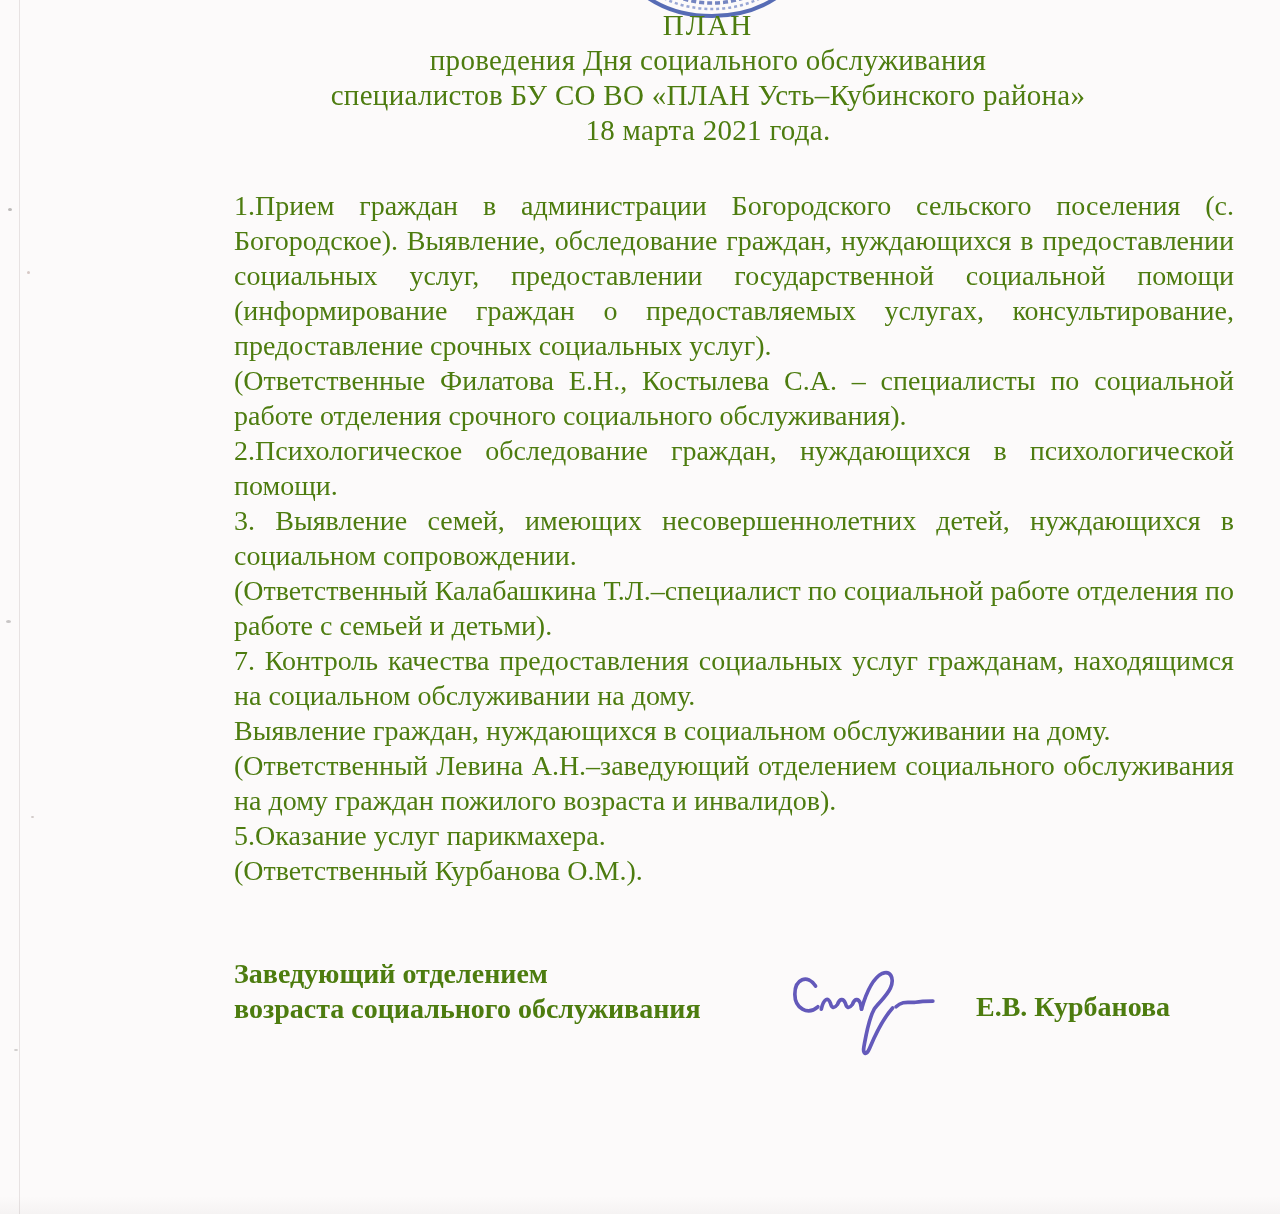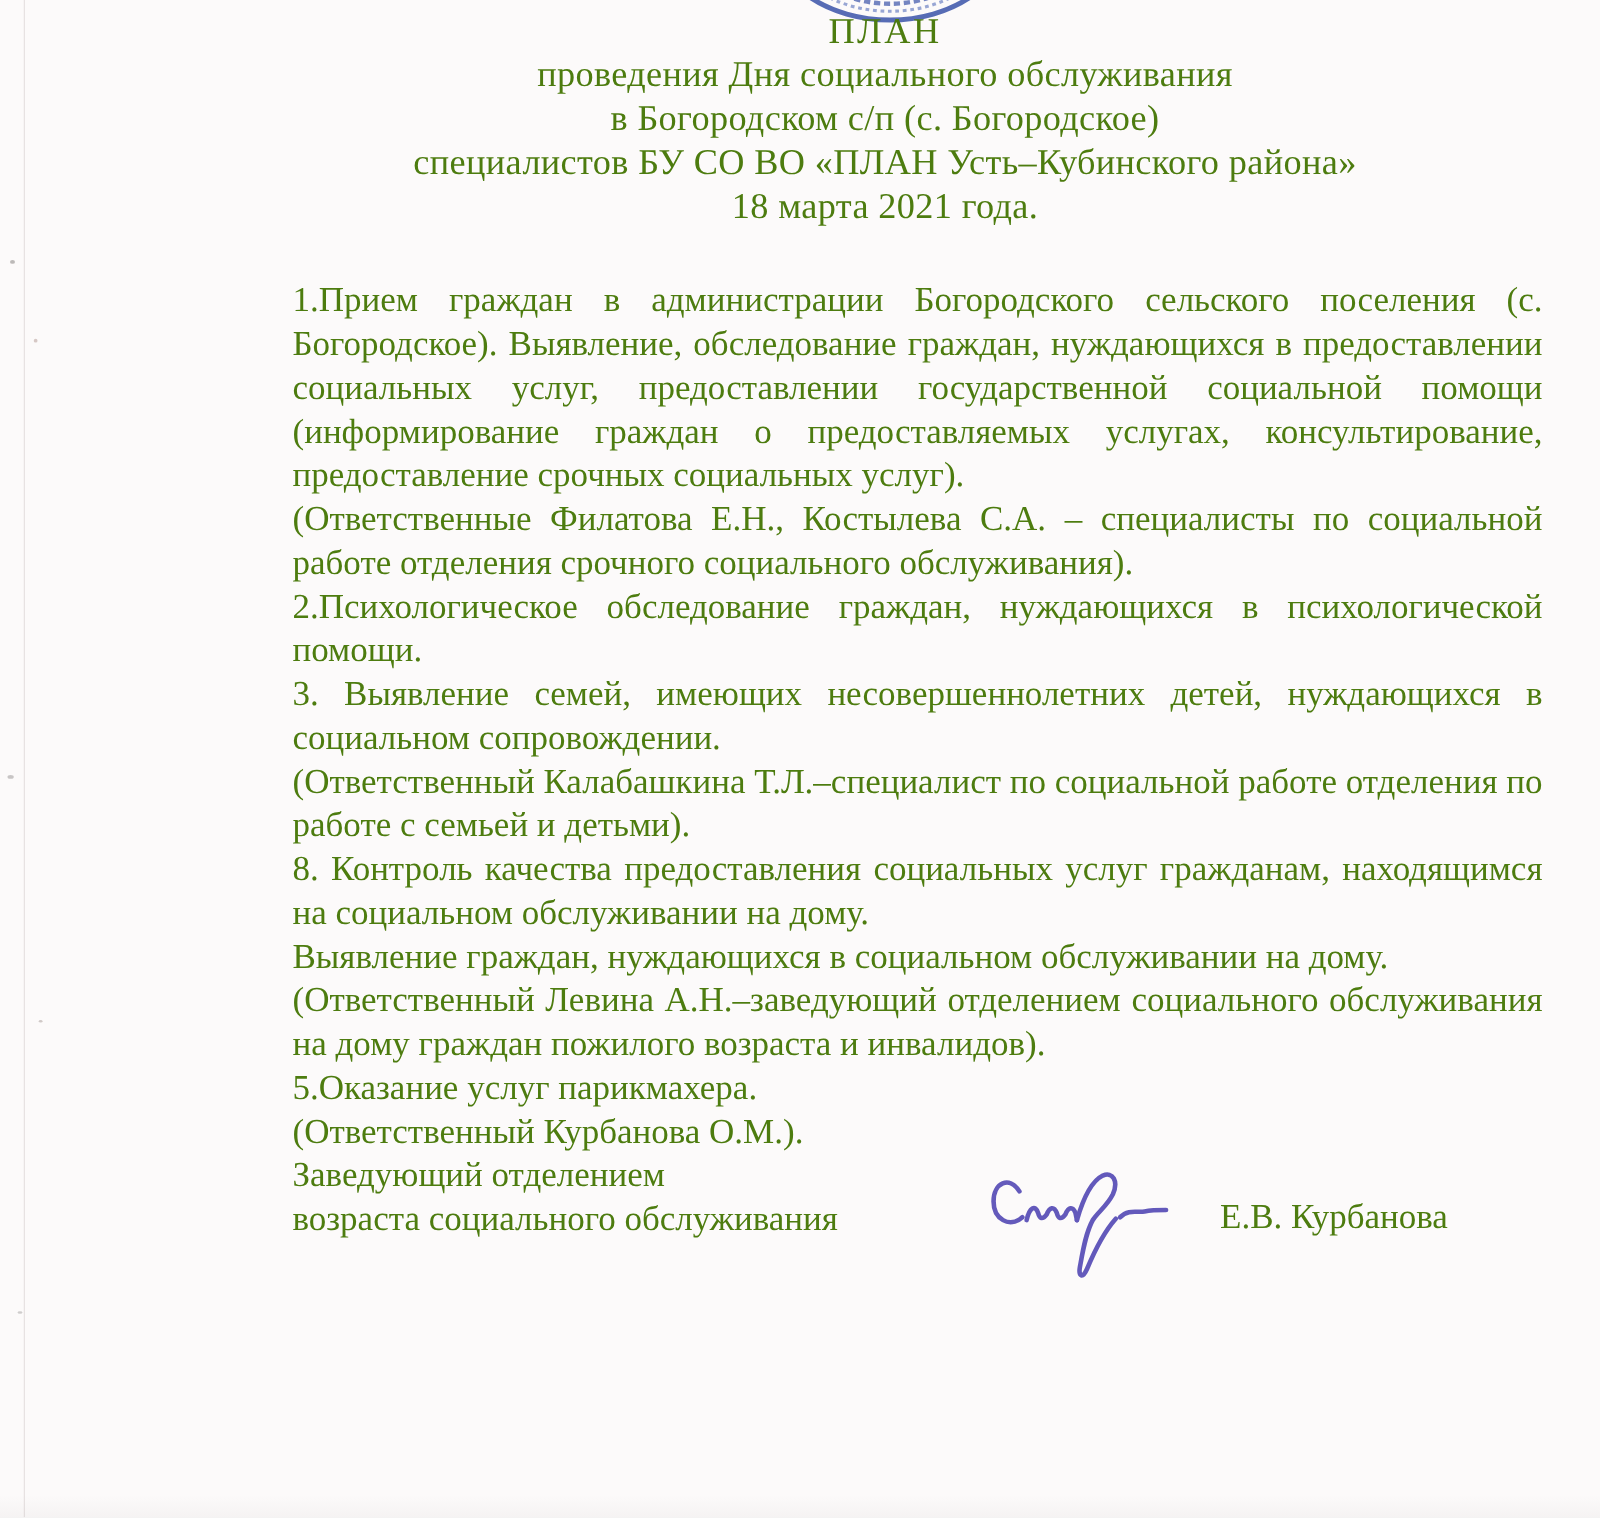--- a/index.html
+++ b/index.html
@@ -50,22 +50,23 @@
 
   .body-text {
     margin-top: 40px;
     font-size: 28px; line-height: 35px;
     text-align: justify;
   }
   .body-text p { margin: 0; }
 
   .sig-row {
     position: relative;
+    margin-top: 68px;
     height: 120px;
-    font-size: 28px; line-height: 35px;
+    font-size: 28px; line-height: 35px; font-weight: bold;
   }
   .sig-left { white-space: nowrap; }
   .sig-name {
     position: absolute; left: 742px; top: 33px;
     white-space: nowrap;
   }
   .sig-svg {
     position: absolute; left: 556px; top: 14px;
   }
 </style>
@@ -87,32 +88,31 @@
       <ellipse cx="112" cy="-52" rx="85" ry="61" fill="none" stroke="#4560b4" stroke-width="2.5" stroke-dasharray="3 3" opacity="0.55"></ellipse>
       <ellipse cx="112" cy="-53" rx="76" ry="56" fill="none" stroke="#3a52a8" stroke-width="3.5" stroke-dasharray="5 3" opacity="0.7"></ellipse>
     </svg>
   </div>
 
   <div class="doc">
 
     <div class="title">
       <div class="t-line t-main">ПЛАН</div>
       <div class="t-line">проведения Дня социального обслуживания</div>
-      <div class="t-line">в Богородском с/п (с. Богородское)</div>
       <div class="t-line">специалистов БУ СО ВО «ПЛАН Усть–Кубинского района»</div>
       <div class="t-line">18 марта 2021 года.</div>
     </div>
 
     <div class="body-text">
       <p>1.Прием граждан в администрации Богородского сельского поселения (с. Богородское). Выявление, обследование граждан, нуждающихся в предоставлении социальных услуг, предоставлении государственной социальной помощи (информирование граждан о предоставляемых услугах, консультирование, предоставление срочных социальных услуг).</p>
       <p>(Ответственные Филатова Е.Н., Костылева С.А. – специалисты по социальной работе отделения срочного социального обслуживания).</p>
       <p>2.Психологическое обследование граждан, нуждающихся в психологической помощи.</p>
       <p>3. Выявление семей, имеющих несовершеннолетних детей, нуждающихся в социальном сопровождении.</p>
       <p>(Ответственный Калабашкина Т.Л.–специалист по социальной работе отделения по работе с семьей и детьми).</p>
-      <p>8. Контроль качества предоставления социальных услуг гражданам, находящимся на социальном обслуживании на дому.</p>
+      <p>7. Контроль качества предоставления социальных услуг гражданам, находящимся на социальном обслуживании на дому.</p>
       <p>Выявление граждан, нуждающихся в социальном обслуживании на дому.</p>
       <p>(Ответственный Левина А.Н.–заведующий отделением социального обслуживания на дому граждан пожилого возраста и инвалидов).</p>
       <p>5.Оказание услуг парикмахера.</p>
       <p>(Ответственный Курбанова О.М.).</p>
     </div>
 
     <div class="sig-row">
       <div class="sig-left">
         <div>Заведующий отделением</div>
         <div>возраста социального обслуживания</div>

